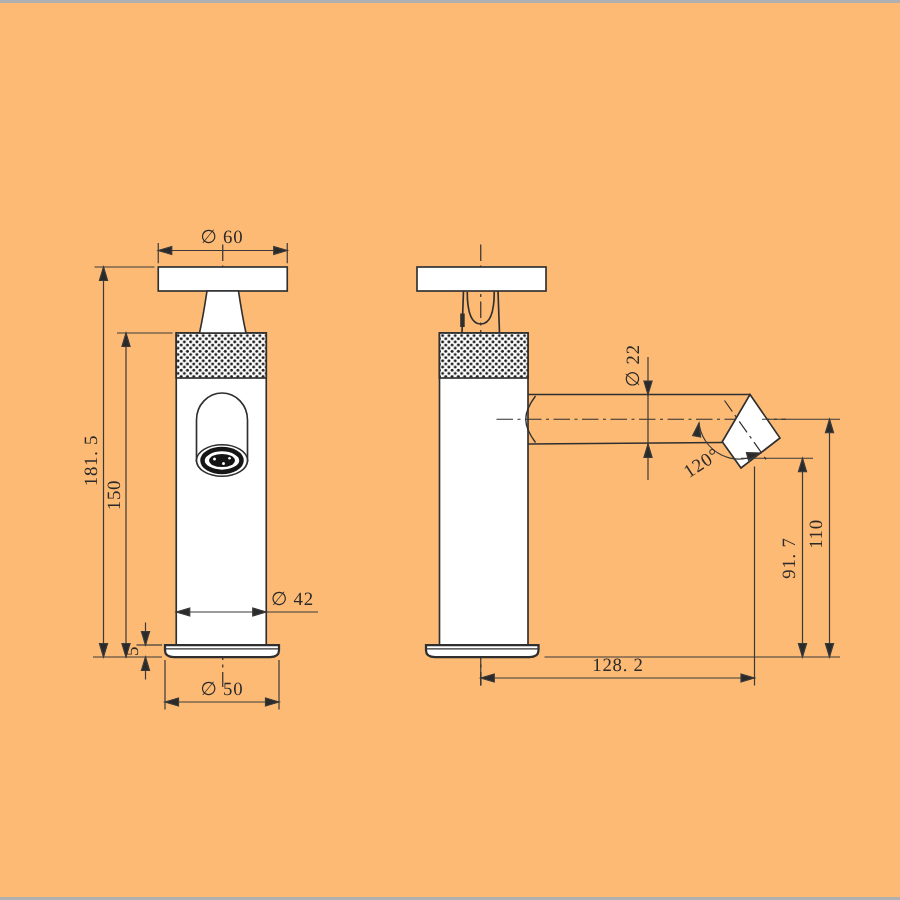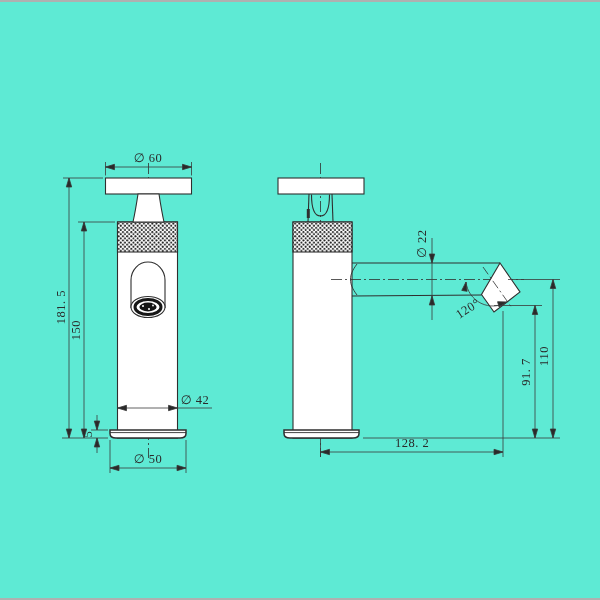--- a/index.html
+++ b/index.html
@@ -1,19 +1,19 @@
 <!DOCTYPE html>
 <html><head>
 <meta charset="utf-8">
 <style>
   html,body{margin:0;padding:0;background:#ffffff;}
   #canvas{
     position:relative;
     width:600px;height:600px;
-    background:#5eead4;
+    background:#fdba74;
     overflow:hidden;
     font-family:"Liberation Serif", serif;
   }
   .frame-rule{position:absolute;left:0;width:600px;height:2px;background:#b0b0b0;}
   #frame-top{top:0;}
   #frame-bottom{bottom:0;}
   svg{position:absolute;top:0;left:0;}
   svg text{
     font-family:"Liberation Serif", serif;
     font-size:12.5px;

